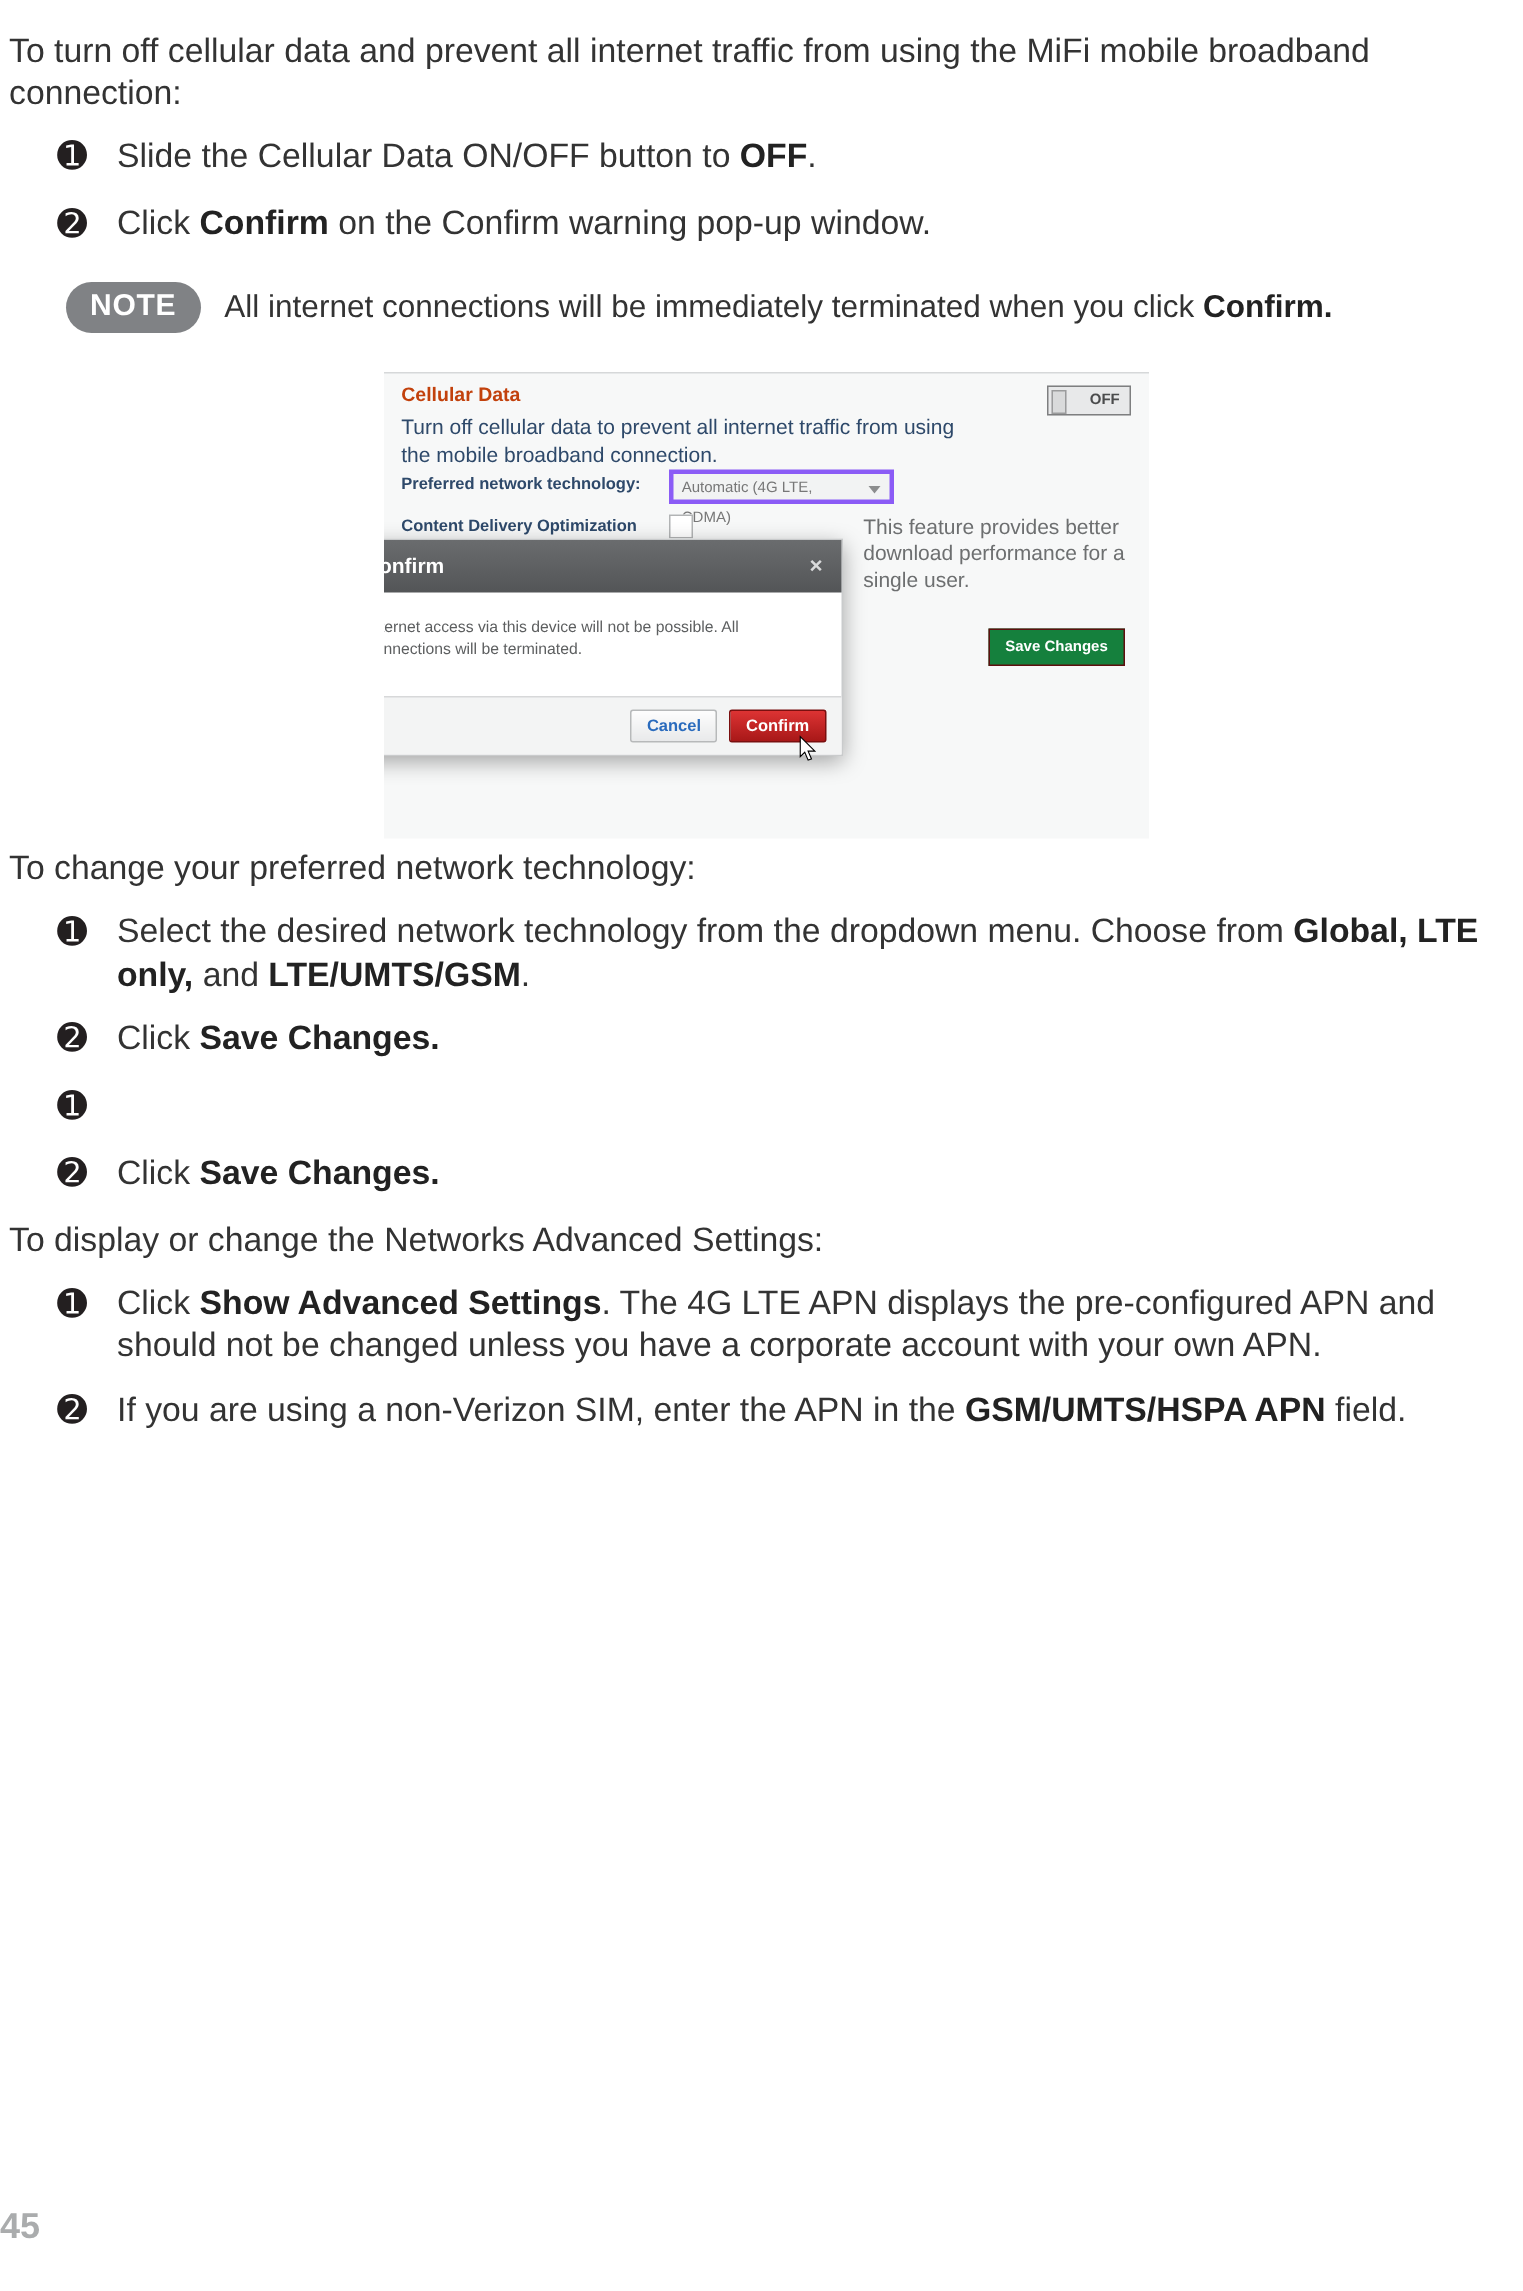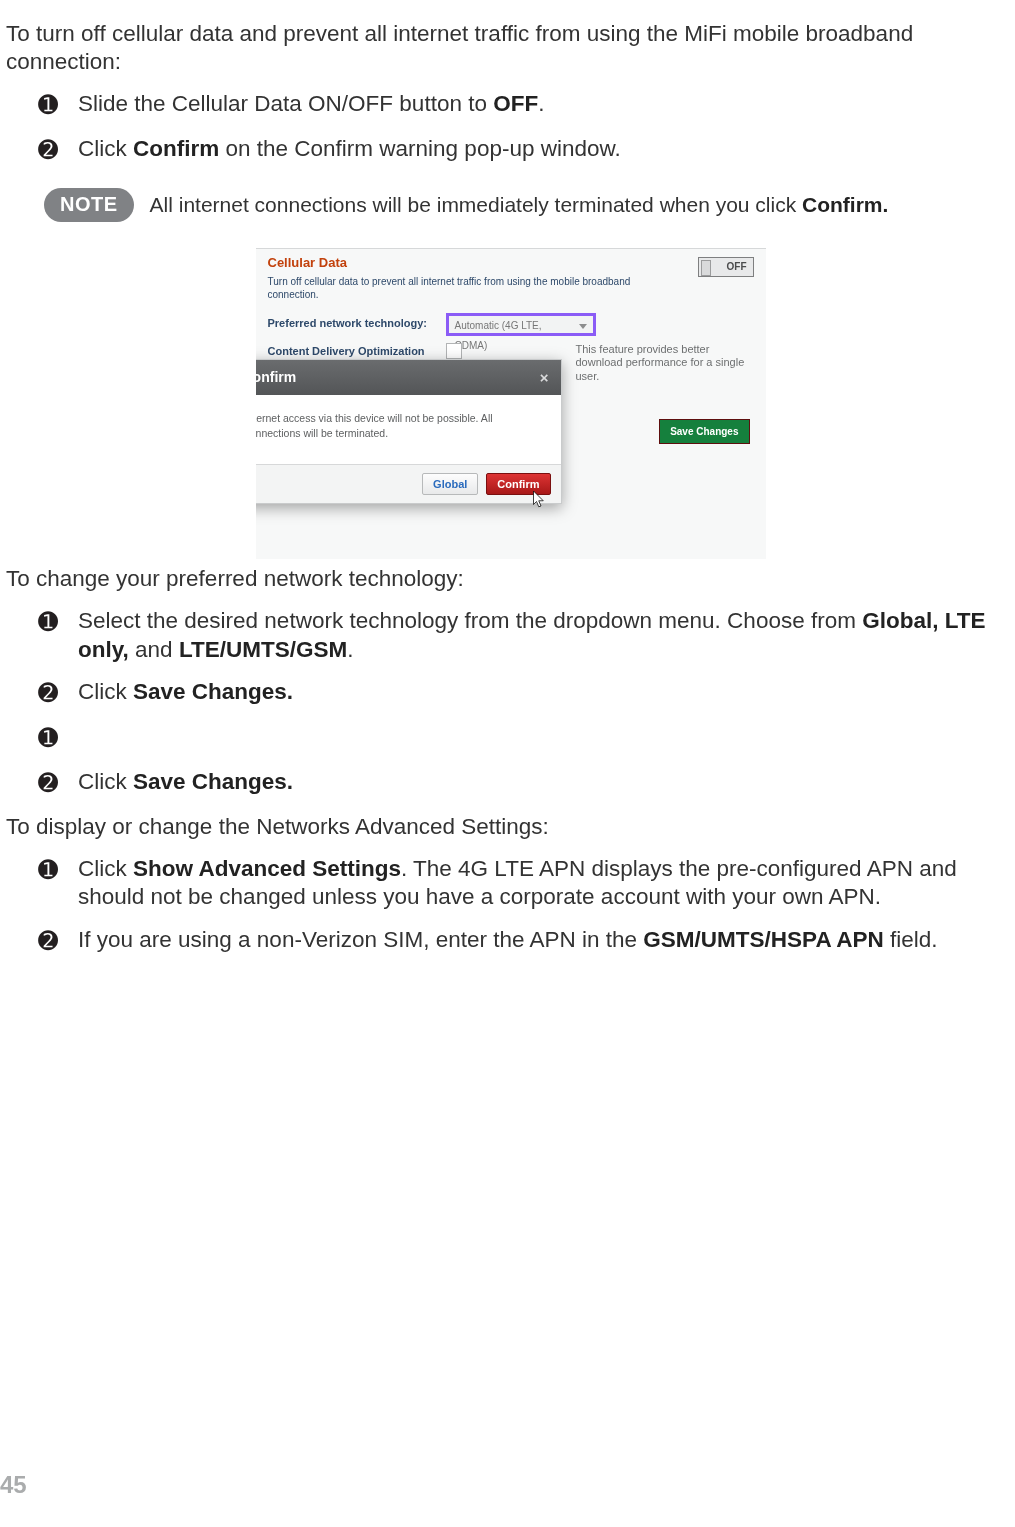--- a/index.html
+++ b/index.html
@@ -80,21 +80,21 @@
     position: relative;
     overflow: hidden;
     font-family: Arial, sans-serif;
   }
   .shot .sect-title {
     position: absolute; left: 12px; top: 6px;
     color: #c2410c; font-weight: 700; font-size: 13px;
   }
   .shot .sect-desc {
     position: absolute; left: 12px; top: 26px; width: 380px;
-    color: #2e496a; font-size: 10px; line-height: 1.35;
+    color: #2e496a; font-size: 14px; line-height: 1.35;
   }
   .shot .off-toggle {
     position: absolute; right: 12px; top: 8px;
     width: 56px; height: 20px;
     background: #e8e9ea;
     border: 1px solid #7e7f80;
     display: flex; align-items: center; justify-content: flex-end;
     padding-right: 6px; box-sizing: border-box;
     font-size: 10px; font-weight: 700; color: #4b4c4d;
   }
@@ -121,21 +121,21 @@
   .shot .cdo-label {
     position: absolute; left: 12px; top: 96px;
     color: #2e496a; font-weight: 700; font-size: 11px;
   }
   .shot .cdo-check {
     position: absolute; left: 190px; top: 94px;
     width: 14px; height: 14px; background: #fff; border: 1px solid #b2b4b5;
   }
   .shot .feature-note {
     position: absolute; left: 320px; top: 94px; width: 182px;
-    color: #6d6f70; font-size: 11px; line-height: 1.25;
+    color: #6d6f70; font-size: 14px; line-height: 1.25;
   }
   .shot .save-btn {
     position: absolute; right: 16px; top: 170px;
     background: #15803d; color: #fff; font-size: 10px; font-weight: 700;
     padding: 6px 10px; border: 1px solid #5e0f0f;
   }
 
   
   .modal {
     position: absolute; left: -26px; top: 110px;
@@ -245,21 +245,21 @@
 
       <div class="save-btn">Save Changes</div>
 
       <div class="modal">
         <div class="modal-head">
           <span>Confirm</span>
           <span class="modal-close">×</span>
         </div>
         <div class="modal-body">Internet access via this device will not be possible. All connections will be terminated.</div>
         <div class="modal-foot">
-          <span class="btn-cancel">Global</span>
+          <span class="btn-cancel">Cancel</span>
           <span class="btn-confirm">Confirm</span>
           <span class="cursor">
             <svg viewBox="0 0 24 28">
                 <path d="M6 2v18l4-4 3 7 3-1-3-7h6z" fill="#fff" stroke="#000" stroke-width="1"></path>
               </svg>
           </span>
         </div>
       </div>
     </div>
   </div>

